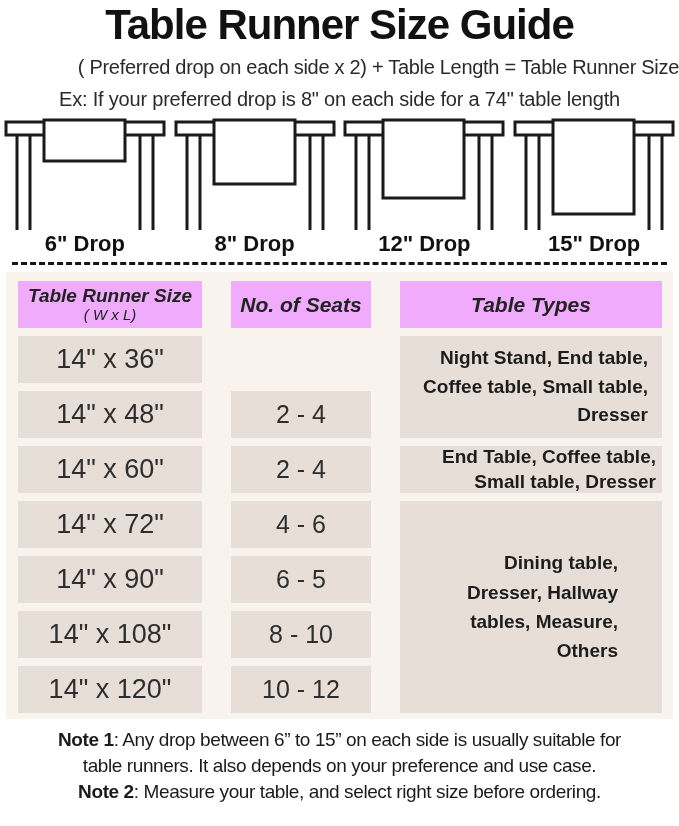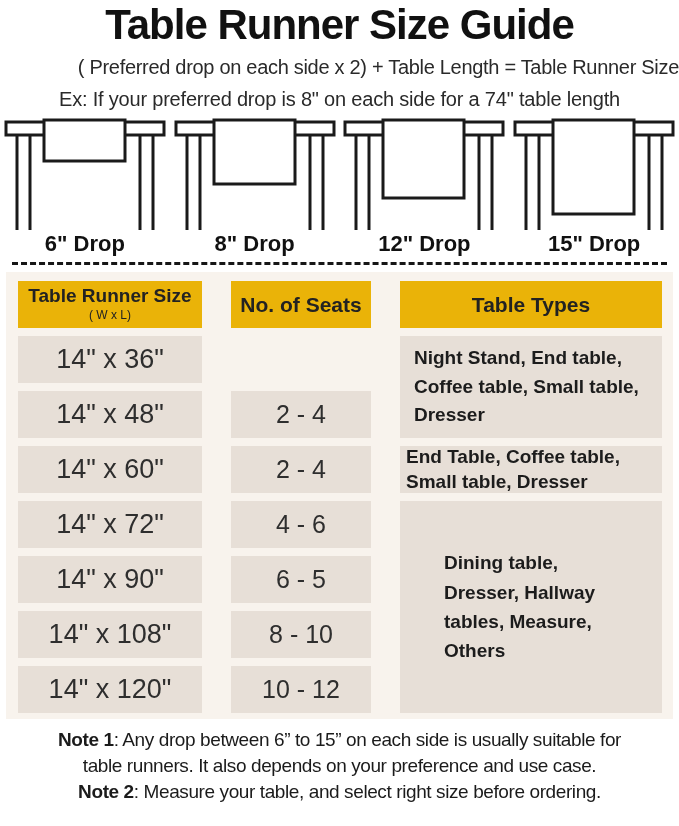--- a/index.html
+++ b/index.html
@@ -34,34 +34,34 @@
 
   .panel{
     margin:7px auto 0;width:645px;background:#f8f3ed;
     padding:9px 10px 6px 12px;
     display:grid;
     grid-template-columns:184px 140px 262px;
     grid-template-rows:repeat(8,47px);
     column-gap:29px;row-gap:8px;
   }
   .hcell{
-    background:#eab308;display:flex;flex-direction:column;
-    align-items:center;justify-content:center;font-weight:700;color:#222;
+    background:#f0abfc;display:flex;flex-direction:column;
+    align-items:center;justify-content:center;font-weight:700;color:#222;font-style:italic;
   }
   .hcell .h1{font-size:19px;line-height:21px}
-  .hcell .h2{font-size:12px;font-weight:400;line-height:18px}
+  .hcell .h2{font-size:15px;font-weight:400;line-height:18px}
   .hcell.single{font-size:21px}
   .cell{
     background:#e7dfd7;display:flex;align-items:center;justify-content:center;
     font-size:27px;color:#2e2e2e;
   }
   .cell.seats{font-size:25px}
   .types{
     background:#e7dfd7;display:flex;align-items:center;justify-content:center;
-    font-weight:700;font-size:19px;text-align:left;color:#1c1c1c;
+    font-weight:700;font-size:19px;text-align:right;color:#1c1c1c;
   }
 
   .notes{
     margin-top:8px;text-align:center;color:#1b1b1b;
     font-size:19px;letter-spacing:-0.4px;line-height:26px;
   }
   .notes div{white-space:nowrap}
   .notes b{font-weight:700}
 
   svg{display:block}

